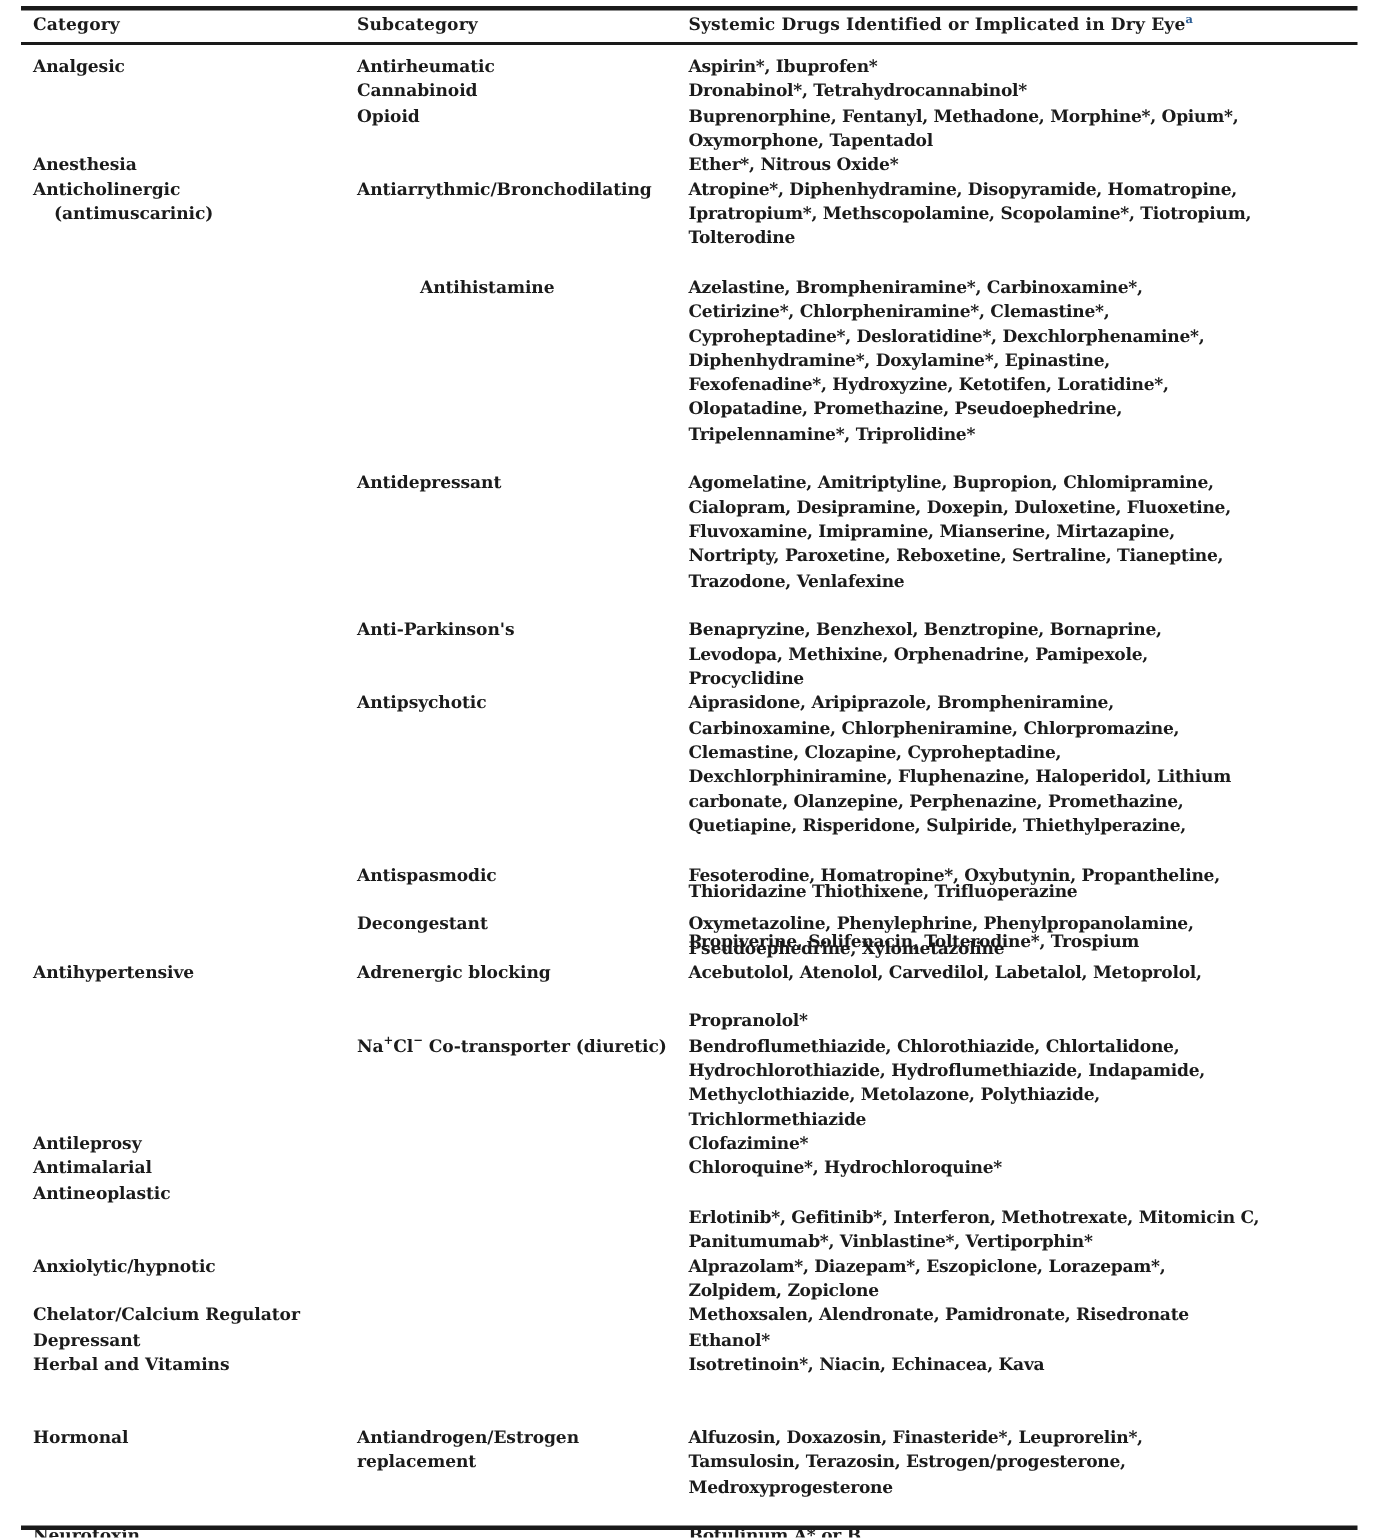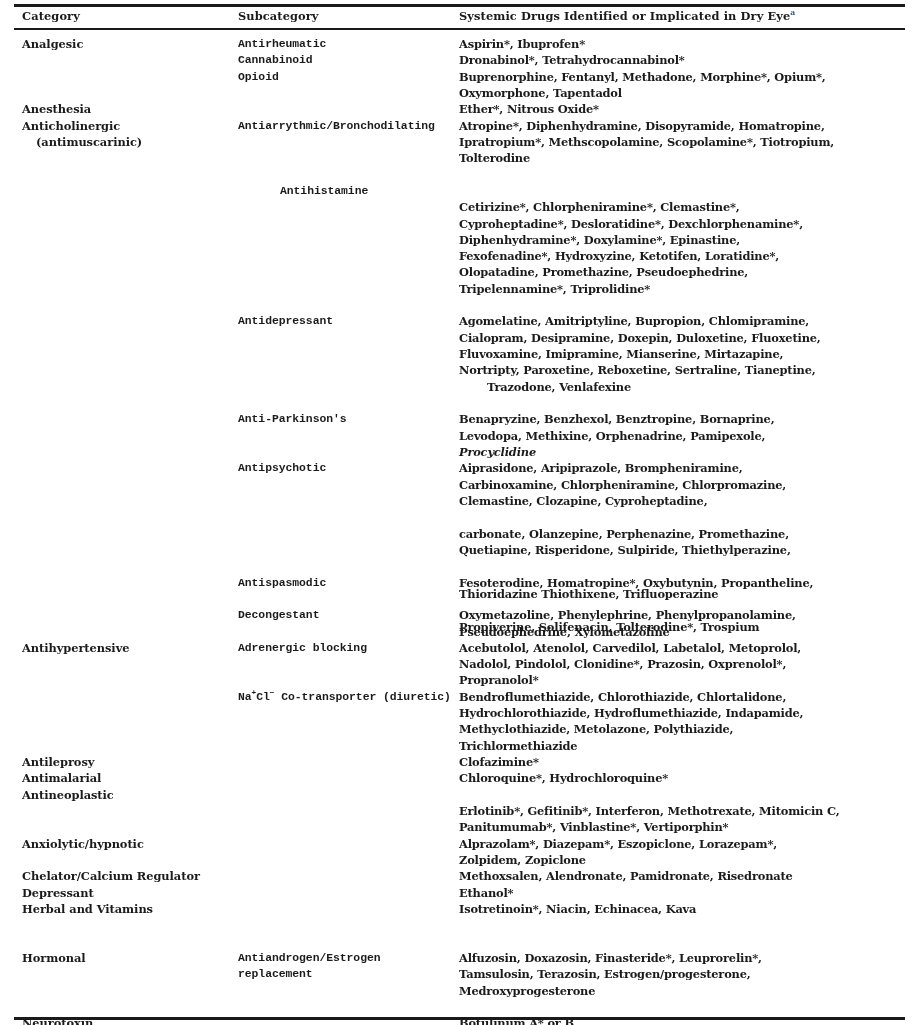--- a/index.html
+++ b/index.html
@@ -33,21 +33,21 @@
   .rule-header { top: 28px;   height: 2.0px; }
   .rule-bottom { top: 1017px; height: 2.5px; }
 
   
   .col {
     position: absolute;
     top: 0;
     height: 1025px;
   }
   .col-category    { left: 22px;  width: 214px; }
-  .col-subcategory { left: 238px; width: 218px; font-family: Liberation Mono, monospace; }
+  .col-subcategory { left: 238px; width: 218px; }
   .col-drugs       { left: 459px; width: 452px; }
 
   
   .hdr {
     position: absolute;
     top: 9px;
     font-size: 11.4px;
     font-weight: bold;
     letter-spacing: .1px;
     white-space: nowrap;
@@ -127,46 +127,47 @@
     </div>
   <div class="col col-drugs" id="col-drugs">
       <div class="ln" style="top: 36px;">Aspirin*, Ibuprofen*</div>
       <div class="ln" style="top: 52.32px;">Dronabinol*, Tetrahydrocannabinol*</div>
       <div class="ln" style="top: 68.64px;">Buprenorphine, Fentanyl, Methadone, Morphine*, Opium*,</div>
       <div class="ln" style="top: 84.96px;">Oxymorphone, Tapentadol</div>
       <div class="ln" style="top: 101.28px;">Ether*, Nitrous Oxide*</div>
       <div class="ln" style="top: 117.6px;">Atropine*, Diphenhydramine, Disopyramide, Homatropine,</div>
       <div class="ln" style="top: 133.92px;">Ipratropium*, Methscopolamine, Scopolamine*, Tiotropium,</div>
       <div class="ln" style="top: 150.24px;">Tolterodine</div>
+      <div class="ln" style="top: 182.88px;">Azelastine, Brompheniramine*, Carbinoxamine*,</div>
       <div class="ln" style="top: 199.2px;">Cetirizine*, Chlorpheniramine*, Clemastine*,</div>
       <div class="ln" style="top: 215.52px;">Cyproheptadine*, Desloratidine*, Dexchlorphenamine*,</div>
       <div class="ln" style="top: 231.84px;">Diphenhydramine*, Doxylamine*, Epinastine,</div>
       <div class="ln" style="top: 248.16px;">Fexofenadine*, Hydroxyzine, Ketotifen, Loratidine*,</div>
       <div class="ln" style="top: 264.48px;">Olopatadine, Promethazine, Pseudoephedrine,</div>
       <div class="ln" style="top: 280.8px;">Tripelennamine*, Triprolidine*</div>
       <div class="ln" style="top: 313.44px;">Agomelatine, Amitriptyline, Bupropion, Chlomipramine,</div>
       <div class="ln" style="top: 329.76px;">Cialopram, Desipramine, Doxepin, Duloxetine, Fluoxetine,</div>
       <div class="ln" style="top: 346.08px;">Fluvoxamine, Imipramine, Mianserine, Mirtazapine,</div>
       <div class="ln" style="top: 362.4px;">Nortripty, Paroxetine, Reboxetine, Sertraline, Tianeptine,</div>
-      <div class="ln" style="top: 378.72px; margin-left: 28px;">Trazodone, Venlafexine</div>
+      <div class="ln" style="top: 378.72px;">Trazodone, Venlafexine</div>
       <div class="ln" style="top: 411.36px;">Benapryzine, Benzhexol, Benztropine, Bornaprine,</div>
       <div class="ln" style="top: 427.68px;">Levodopa, Methixine, Orphenadrine, Pamipexole,</div>
-      <div class="ln" style="top: 444px; font-style: italic;">Procyclidine</div>
+      <div class="ln" style="top: 444px;">Procyclidine</div>
       <div class="ln" style="top: 460.32px;">Aiprasidone, Aripiprazole, Brompheniramine,</div>
       <div class="ln" style="top: 476.64px;">Carbinoxamine, Chlorpheniramine, Chlorpromazine,</div>
       <div class="ln" style="top: 492.96px;">Clemastine, Clozapine, Cyproheptadine,</div>
+      <div class="ln" style="top: 509.28px;">Dexchlorphiniramine, Fluphenazine, Haloperidol, Lithium</div>
       <div class="ln" style="top: 525.6px;">carbonate, Olanzepine, Perphenazine, Promethazine,</div>
       <div class="ln" style="top: 541.92px;">Quetiapine, Risperidone, Sulpiride, Thiethylperazine,</div>
       <div class="ln" style="top: 558.24px; margin-top: 28px;">Thioridazine Thiothixene, Trifluoperazine</div>
       <div class="ln" style="top: 574.56px;">Fesoterodine, Homatropine*, Oxybutynin, Propantheline,</div>
       <div class="ln" style="top: 590.88px; margin-top: 28px;">Propiverine, Solifenacin, Tolterodine*, Trospium</div>
       <div class="ln" style="top: 607.2px;">Oxymetazoline, Phenylephrine, Phenylpropanolamine,</div>
       <div class="ln" style="top: 623.52px;">Pseudoephedrine, Xylometazoline</div>
       <div class="ln" style="top: 639.84px;">Acebutolol, Atenolol, Carvedilol, Labetalol, Metoprolol,</div>
-      <div class="ln" style="top: 656.16px;">Nadolol, Pindolol, Clonidine*, Prazosin, Oxprenolol*,</div>
       <div class="ln" style="top: 672.48px;">Propranolol*</div>
       <div class="ln" style="top: 688.8px;">Bendroflumethiazide, Chlorothiazide, Chlortalidone,</div>
       <div class="ln" style="top: 705.12px;">Hydrochlorothiazide, Hydroflumethiazide, Indapamide,</div>
       <div class="ln" style="top: 721.44px;">Methyclothiazide, Metolazone, Polythiazide,</div>
       <div class="ln" style="top: 737.76px;">Trichlormethiazide</div>
       <div class="ln" style="top: 754.08px;">Clofazimine*</div>
       <div class="ln" style="top: 770.4px;">Chloroquine*, Hydrochloroquine*</div>
       <div class="ln" style="top: 803.04px;">Erlotinib*, Gefitinib*, Interferon, Methotrexate, Mitomicin C,</div>
       <div class="ln" style="top: 819.36px;">Panitumumab*, Vinblastine*, Vertiporphin*</div>
       <div class="ln" style="top: 835.68px;">Alprazolam*, Diazepam*, Eszopiclone, Lorazepam*,</div>

